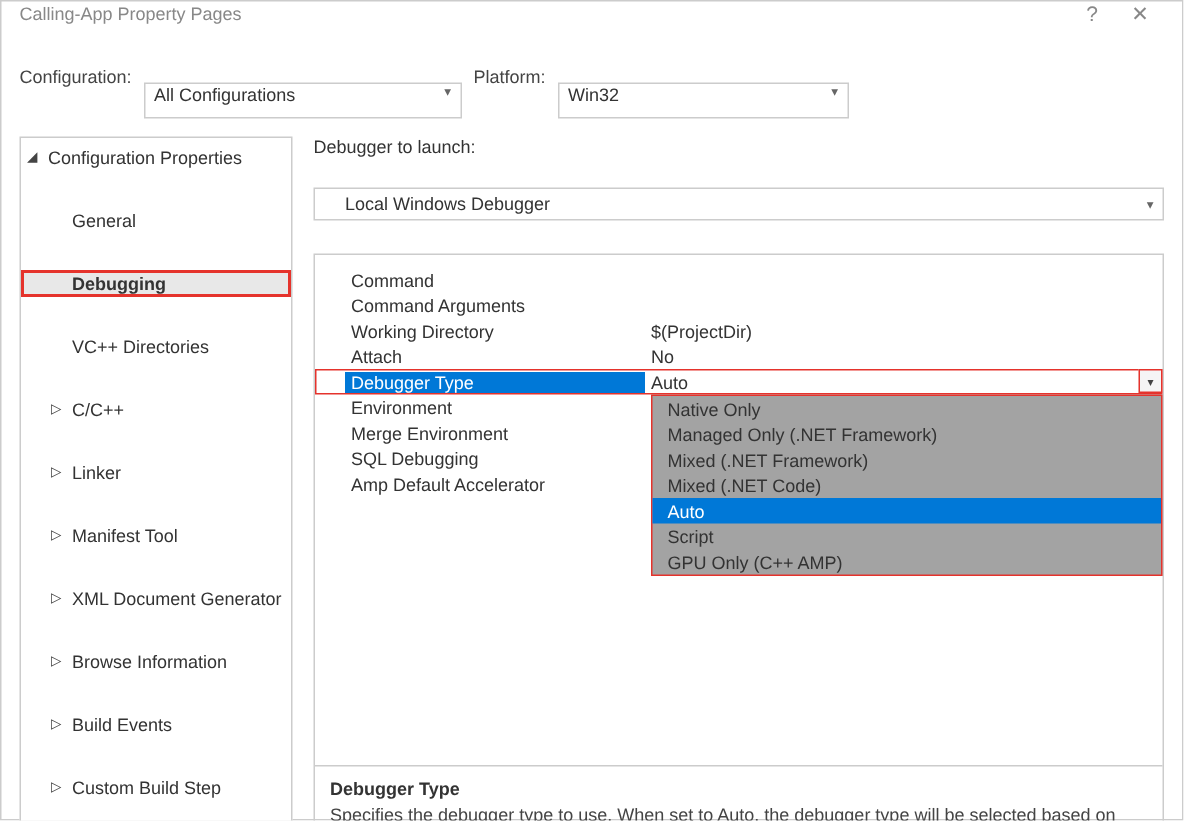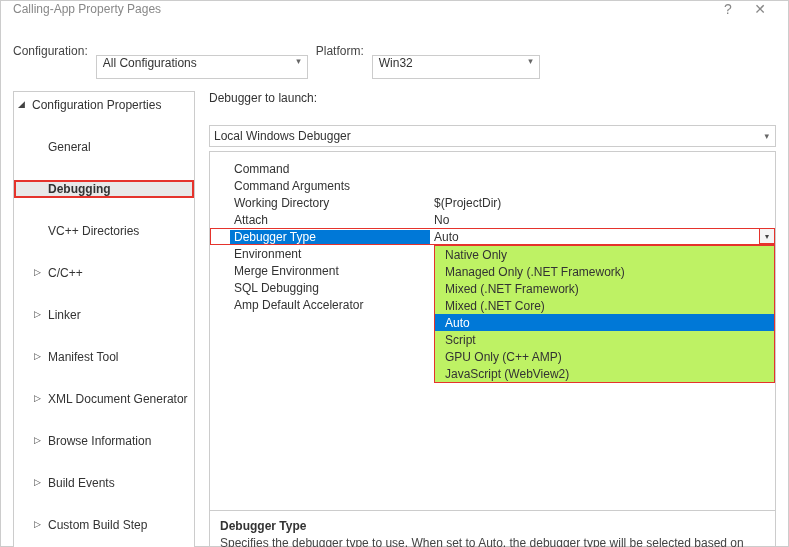--- a/index.html
+++ b/index.html
@@ -6,45 +6,45 @@
   body { margin: 0; background: #fdfdfd; width: 789px; height: 547px; font-size: 12px; color: #333; }
   .window { width: 789px; height: 547px; background: #fff; border: 1px solid #ccc; display: flex; flex-direction: column; }
   .titlebar { display: flex; align-items: center; padding: 0 12px; height: 32px; color: #888; font-size: 12px; }
   .titlebar .spacer { flex: 1; }
   .titlebar .icon { width: 32px; text-align: center; color: #888; font-size: 14px; }
   .config-row { display: flex; align-items: center; padding: 6px 0 12px 12px; gap: 8px; font-size: 12px; }
   .config-row label { color: #444; }
   .combo { border: 1px solid #ccc; background: #fff; height: 24px; display: flex; padding: 0 6px; position: relative; margin-top: 32px; }
   .combo .arrow { position: absolute; right: 6px; color: #666; font-size: 9px; }
   .combo.config { width: 212px; }
-  .combo.platform { width: 168px; }
+  .combo.platform { width: 194px; }
   .btn { border: 1px solid #ccc; background: #fdfdfd; height: 24px; padding: 0 10px; display: flex; align-items: center; justify-content: center; }
   .btn.config-mgr { width: 130px; }
   .main { flex: 1; display: flex; padding: 0 12px 8px 12px; gap: 14px; }
   .tree { width: 182px; border: 1px solid #ccc; background: #fff; padding: 4px 0; }
   .tree-row { padding: 2px 6px 2px 18px; display: flex; align-items: center; position: relative; }
   .tree-row .glyph { position: absolute; left: 4px; top: 3px; font-size: 9px; color: #444; }
   .tree-row.level2 { padding-left: 34px; margin-top: 24px; }
   .tree-row.level2 .glyph { left: 20px; }
   .tree-row.selected { background: #e8e8e8; }
   .tree-row.highlighted { outline: 2px solid #e5332c; outline-offset: -2px; font-weight: bold; }
   .content { flex: 1; display: flex; flex-direction: column; }
   .launch-label { margin-bottom: 20px; }
-  .launch-combo { border: 1px solid #ccc; height: 22px; display: flex; align-items: center; padding: 0 4px; position: relative; margin-bottom: 4px; }
+  .launch-combo { border: 1px solid #ccc; height: 22px; display: flex; align-items: center; padding: 0 20px; position: relative; margin-bottom: 22px; }
   .launch-combo .arrow { position: absolute; right: 6px; color: #666; font-size: 9px; }
   .grid-wrap { border: 1px solid #ccc; display: flex; flex-direction: column; flex: 1; position: relative; }
   .grid-top { flex: 1; padding: 8px 0 0 0; position: relative; }
   .prop-row { display: flex; height: 17px; align-items: center; padding-left: 24px; }
   .prop-row .label { width: 200px; }
   .prop-row .value { flex: 1; }
   .prop-row.active .label { background: #0078d7; color: #fff; padding-left: 4px; margin-left: -4px; }
   .prop-row.active { outline: 1px solid #e5332c; outline-offset: -1px; }
   .value-combo { flex: 1; display: flex; align-items: center; padding: 0 4px; position: relative; height: 17px; }
   .value-combo .dd { position: absolute; right: 0; top: 0; width: 16px; height: 16px; border: 1px solid #e5332c; display:flex; align-items:center; justify-content:center; font-size:8px; color:#444; background:#f5f5f5;}
-  .dropdown { position: absolute; top: 93px; left: 224px; right: 0; border: 1px solid #e5332c; background: #bef264; z-index: 10; }
+  .dropdown { position: absolute; top: 93px; left: 224px; right: 0; border: 1px solid #e5332c; background: #a3a3a3; z-index: 10; }
   .dropdown .opt { padding: 1px 10px; height: 17px; display:flex; align-items:center; }
   .dropdown .opt.selected { background: #0078d7; color: #fff; }
   .desc-box { border-top: 1px solid #ccc; padding: 8px 10px; min-height: 70px; }
   .desc-box .title { font-weight: bold; margin-bottom: 2px; }
   .desc-box .text { color: #444; line-height: 1.35; }
   .footer { display: flex; justify-content: space-between; padding: 8px 12px 12px 12px; gap: 6px; }
   .footer .btn { width: 72px; justify-content: center; }
   .footer .btn.ok { outline: 2px solid #e5332c; outline-offset: 0; }
   .footer .btn.apply { color: #aaa; }
 </style>
@@ -170,25 +170,24 @@
               <div class="value"></div>
             </div>
             <div class="prop-row">
               <div class="label">Amp Default Accelerator</div>
               <div class="value"></div>
             </div>
             <div class="dropdown" id="dropdown">
               <div class="opt">Native Only</div>
               <div class="opt">Managed Only (.NET Framework)</div>
               <div class="opt">Mixed (.NET Framework)</div>
-              <div class="opt">Mixed (.NET Core)</div>
+              <div class="opt">Mixed (.NET Code)</div>
               <div class="opt selected">Auto</div>
               <div class="opt">Script</div>
               <div class="opt">GPU Only (C++ AMP)</div>
-              <div class="opt">JavaScript (WebView2)</div>
             </div>
         </div>
         <div class="desc-box">
           <div class="title">Debugger Type</div>
           <div class="text">Specifies the debugger type to use. When set to Auto, the debugger type will be selected based on contents of the exe file.</div>
         </div>
       </div>
     </div>
 
   </div>

